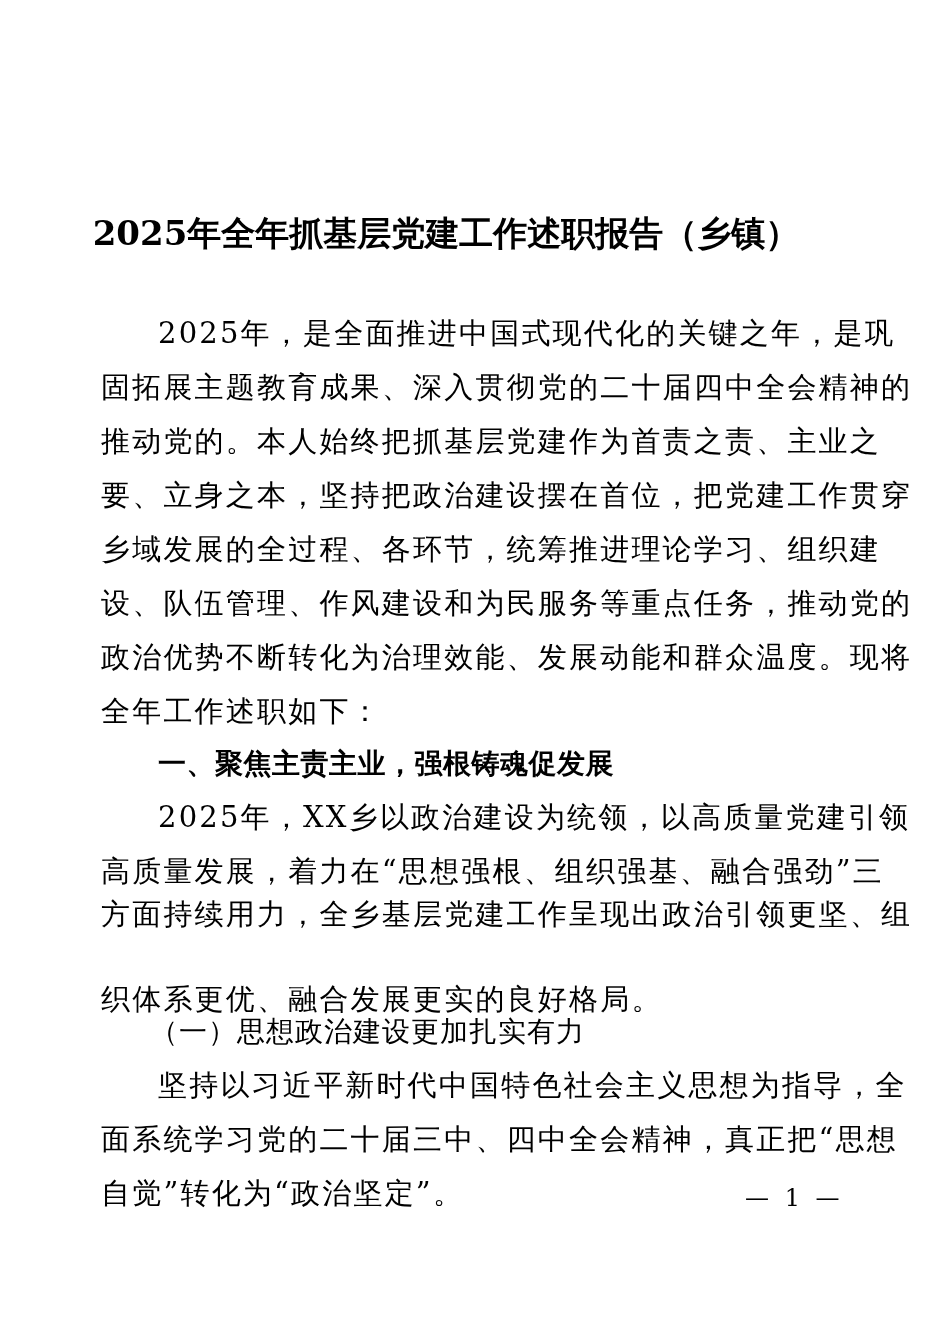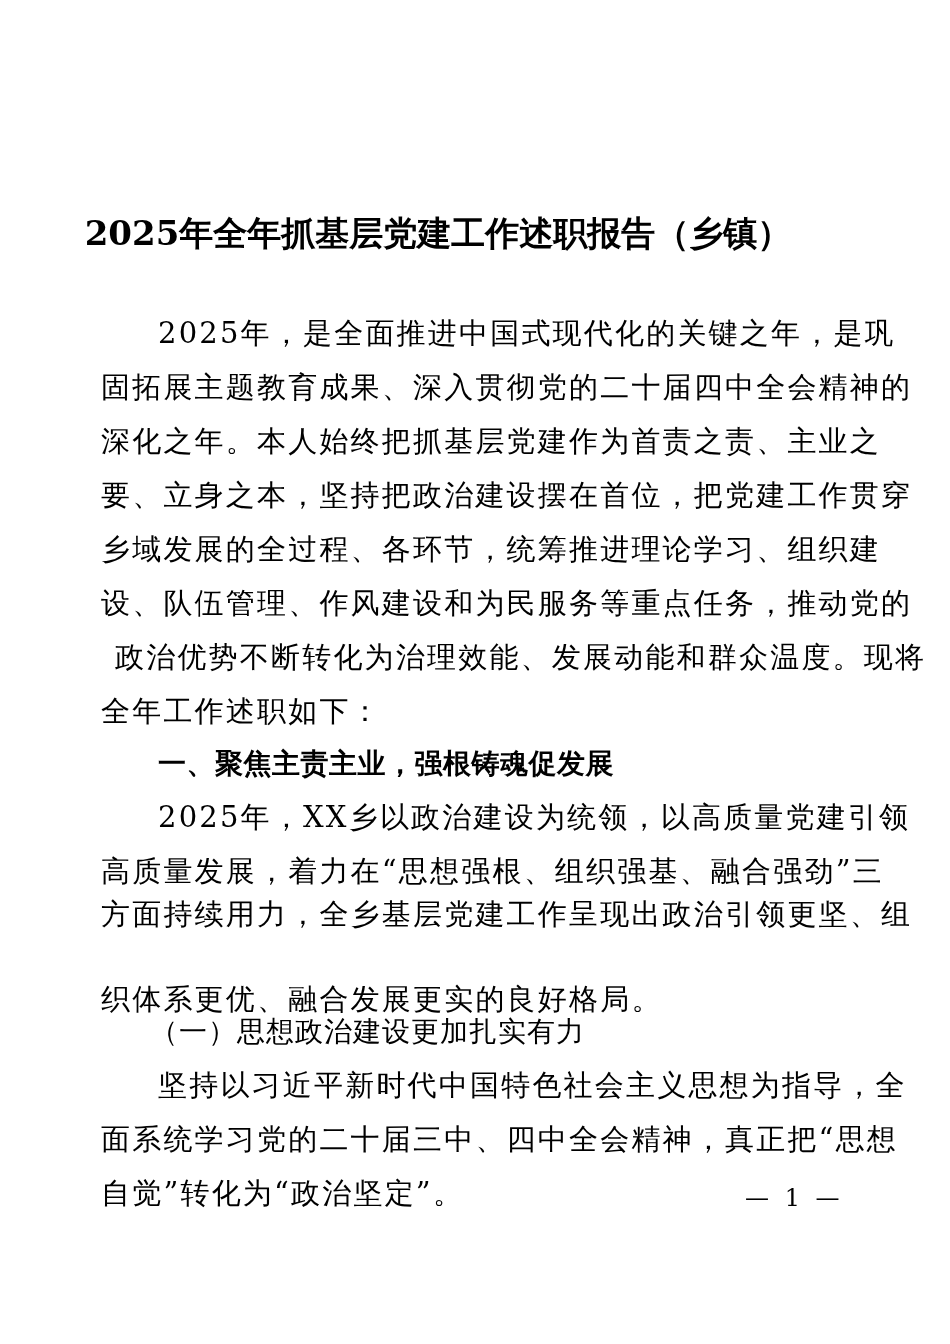--- a/index.html
+++ b/index.html
@@ -1,42 +1,42 @@
 <!DOCTYPE html>
 <html><head>
 <meta charset="utf-8">
 <style>
   html, body { margin: 0; padding: 0; background: #ffffff; }
   body { width: 950px; height: 1344px; position: relative; overflow: hidden;
          font-family: "DejaVu Serif", "Liberation Serif", serif; color: #000; }
   .page { position: absolute; left: 0; top: 0; width: 950px; height: 1344px; background: #fff; }
-  .title { position: absolute; left: 8px; top: 208px; width: 860px; text-align: center;
+  .title { position: absolute; left: 16px; top: 208px; width: 860px; text-align: center;
            font-size: 34px; font-weight: bold; line-height: 50px; letter-spacing: 0px;
            font-family: "DejaVu Serif", "Liberation Serif", serif; }
   .line { position: absolute; left: 101px; width: 750px; font-size: 29px; line-height: 40px;
           white-space: nowrap; letter-spacing: 2.2px; }
   .indent { left: 158px; }
   .h1 { font-family: "DejaVu Sans", "Liberation Sans", sans-serif; font-weight: bold; font-size: 28px; letter-spacing: 0.5px; }
   .h2 { font-size: 28px; letter-spacing: 1px; }
   .justify { text-align: justify; text-align-last: justify; }
   .pagenum { position: absolute; left: 745px; top: 1182px; font-size: 24px; line-height: 32px; letter-spacing: 4px; }
 </style>
 </head>
 <body>
 
 <div class="page">
   <div class="title">2025年全年抓基层党建工作述职报告（乡镇）</div>
 
   <div class="line indent justify" style="top:313px; width:667px;">2025年，是全面推进中国式现代化的关键之年，是巩</div>
   <div class="line justify" style="top:367px;">固拓展主题教育成果、深入贯彻党的二十届四中全会精神的</div>
-  <div class="line" style="top:421px;">深化之年。本人始终把抓基层党建作为首责之责、主业之</div>
+  <div class="line" style="top:421px;">推动党的。本人始终把抓基层党建作为首责之责、主业之</div>
   <div class="line justify" style="top:475px;">要、立身之本，坚持把政治建设摆在首位，把党建工作贯穿</div>
   <div class="line" style="top:529px;">乡域发展的全过程、各环节，统筹推进理论学习、组织建</div>
   <div class="line justify" style="top:583px;">设、队伍管理、作风建设和为民服务等重点任务，推动党的</div>
-  <div class="line justify" style="top:637px;margin-left:14px;">政治优势不断转化为治理效能、发展动能和群众温度。现将</div>
+  <div class="line justify" style="top:637px;">政治优势不断转化为治理效能、发展动能和群众温度。现将</div>
   <div class="line" style="top:691px;">全年工作述职如下：</div>
 
   <div class="line indent h1" style="top:744px;">一、聚焦主责主业，强根铸魂促发展</div>
 
   <div class="line indent justify" style="top:797px; width:692px;">2025年，XX乡以政治建设为统领，以高质量党建引领</div>
   <div class="line justify" style="top:851px;">高质量发展，着力在“思想强根、组织强基、融合强劲”三</div>
   <div class="line justify" style="top:894px;">方面持续用力，全乡基层党建工作呈现出政治引领更坚、组</div>
   <div class="line" style="top:959px;margin-top:20px;">织体系更优、融合发展更实的良好格局。</div>
 
   <div class="line indent justify" style="top:1065px; width:692px;">坚持以习近平新时代中国特色社会主义思想为指导，全</div>

